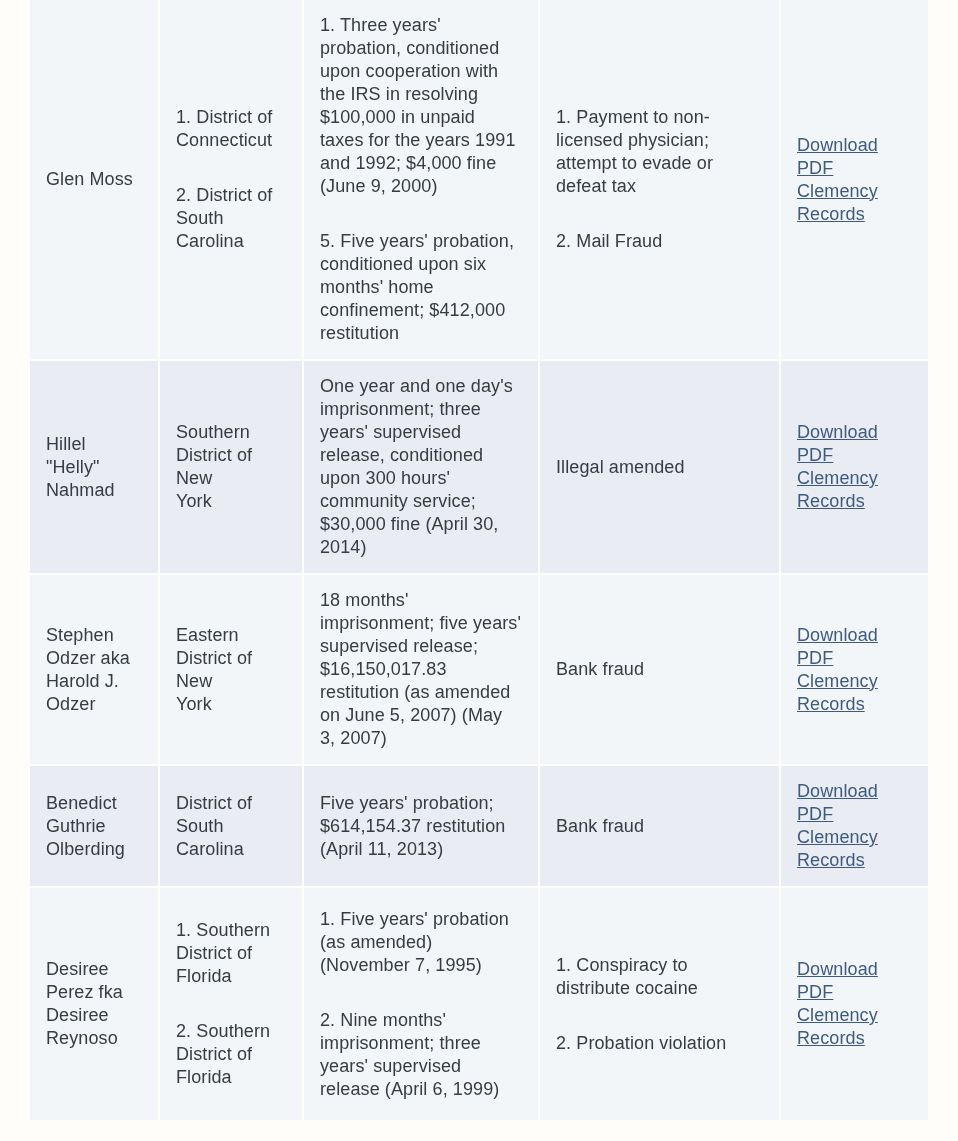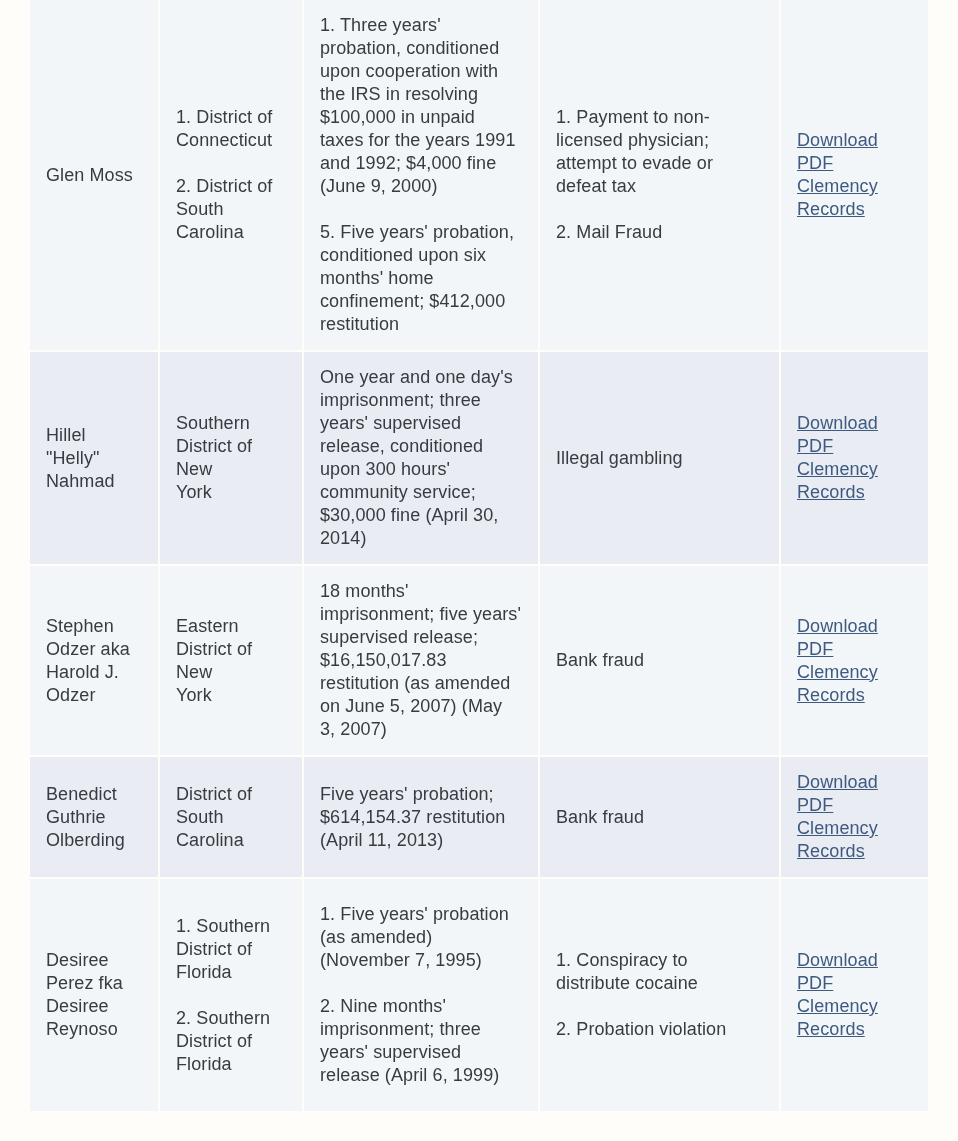--- a/index.html
+++ b/index.html
@@ -33,21 +33,21 @@
   td{
     vertical-align:middle;
     padding:14px 16px;
     font-size:18px;
     line-height:23px;
     letter-spacing:0.1px;
   }
   tr:nth-child(odd) td{background:var(--row-light);}
   tr:nth-child(even) td{background:var(--row-dark);}
   td p{margin:0;}
-  td p + p{margin-top:23px;}
+  td p + p{margin-top:32px;}
   .c-district p{white-space:pre-line;}
   a.dl{
     color:var(--link);
     text-decoration:underline;
     cursor:pointer;
   }
 </style>
 </head>
 <body>
 
@@ -90,21 +90,21 @@
           </td>
     <td class="c-district">
             <p>Southern
 District of New
 York</p>
           </td>
     <td class="c-sentence">
             <p>One year and one day's imprisonment; three years' supervised release, conditioned upon 300 hours' community service; $30,000 fine (April 30, 2014)</p>
           </td>
     <td class="c-offense">
-            <p>Illegal gambling</p>
+            <p>Illegal amended</p>
           </td>
     <td class="c-download">
       <a class="dl" href="#">Download PDF Clemency Records</a>
     </td>
   </tr>
 
   <tr style="height: 157px;">
     <td class="c-name">
             <p>Stephen Odzer aka Harold J. Odzer</p>
           </td>

